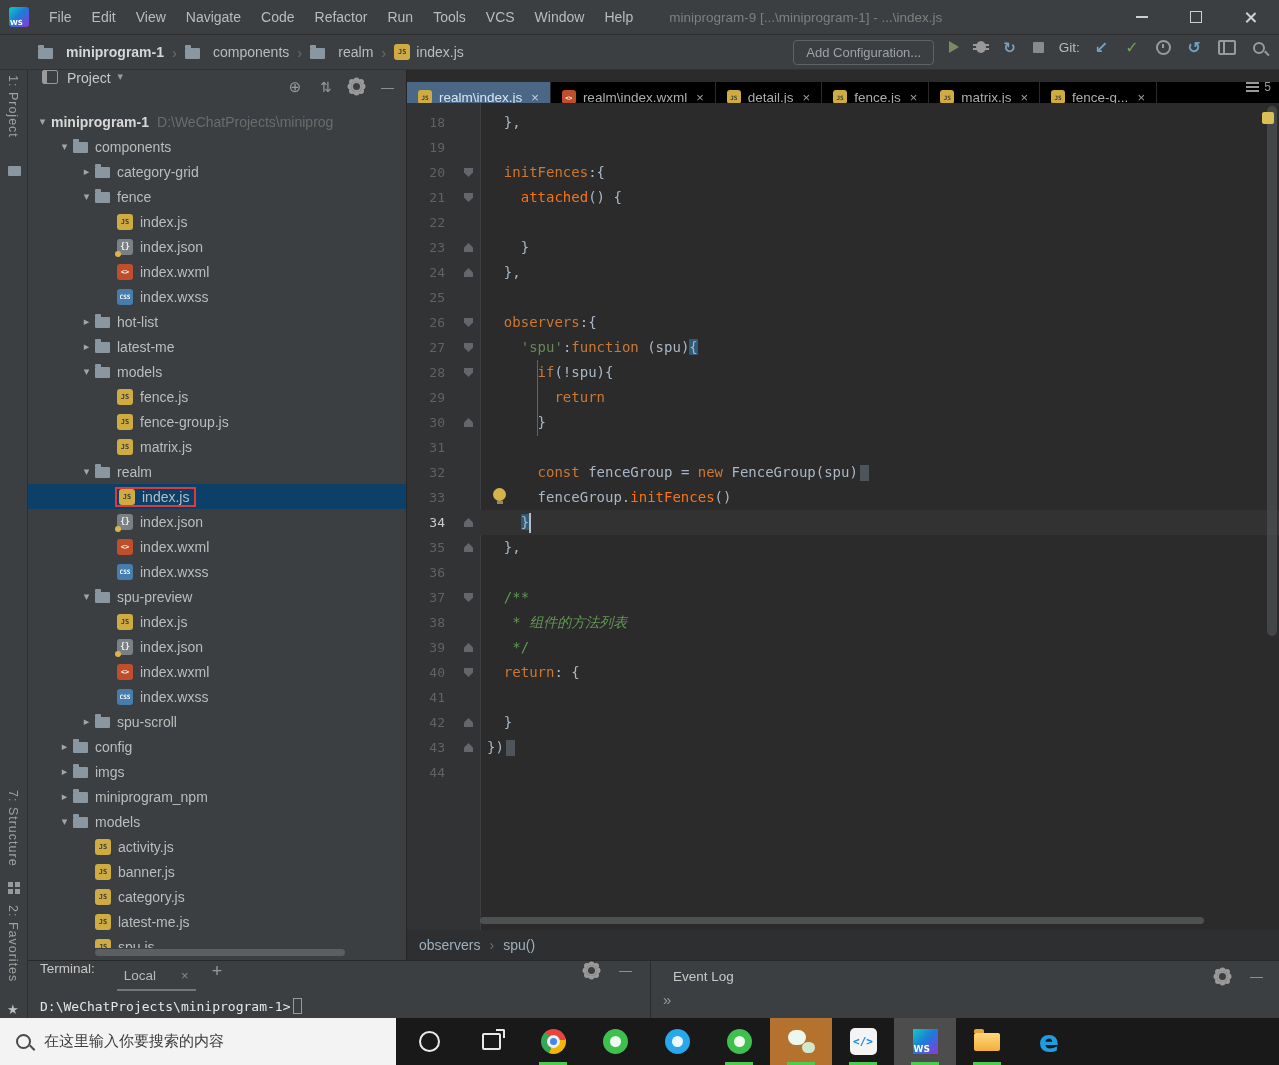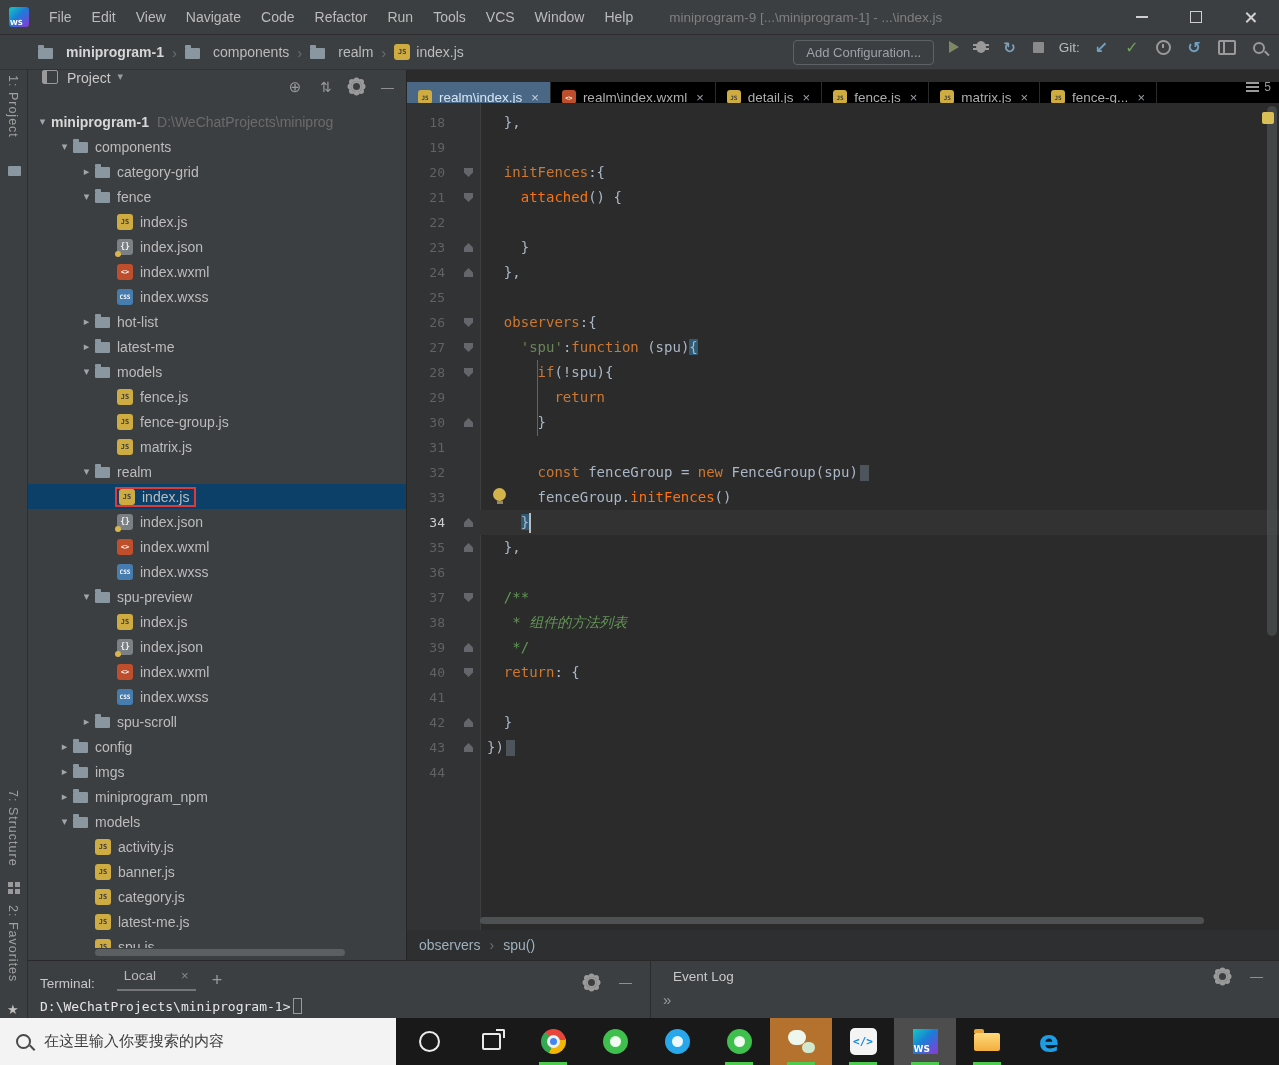--- a/index.html
+++ b/index.html
@@ -139,21 +139,21 @@
   .vscroll{position:absolute;right:2px;top:3px;width:10px;height:530px;background:#4e5254;border-radius:5px;opacity:.7}
   .stripe-mark{position:absolute;right:5px;top:9px;width:12px;height:12px;background:#d9bf55;border-radius:2px}
   .ebread{position:absolute;left:0;top:860px;width:100%;height:30px;background:#2d2f30;display:flex;align-items:center;
           padding-left:12px;box-sizing:border-box;font-size:14px;color:#9fb0bd;gap:9px}
   .eb-sep::before{content:"›";color:#707070}
 
   
   .bottom{position:absolute;left:28px;top:960px;width:1251px;height:58px;background:#3c3f41;
           border-top:1px solid #282828;box-sizing:border-box}
   .term{position:absolute;left:0;top:0;width:622px;height:100%}
-  .term-head{height:30px;display:flex;align-items:flex-end;padding:0 14px 0 12px}
+  .term-head{height:30px;display:flex;align-items:flex-start;padding:0 14px 0 12px}
   .term-label{font-size:13.5px;color:#c8c8c8;margin-right:22px}
   .term-tab{display:flex;align-items:center;gap:25px;padding:0 7px;height:100%;border-bottom:2px solid #747678;
             color:#b8b8b8;font-size:13.5px;box-sizing:border-box}
   .term-plus{margin-left:16px}
   .term-actions{margin-left:auto;display:flex;gap:22px;align-items:center;padding-right:4px}
   .term-body{padding:7px 0 0 12px;font:13px "DejaVu Sans Mono",monospace;color:#e6e6e6;display:flex;align-items:center}
   .term-cursor{display:inline-block;width:7px;height:14px;border:1px solid #9a9a9a;margin-left:3px}
   .evlog{position:absolute;left:622px;top:0;right:0;height:100%;border-left:1px solid #2b2b2b}
   .ev-head{height:30px;display:flex;align-items:center;padding:0 16px 0 22px}
   .ev-title{font-size:13.5px;color:#c8c8c8}

